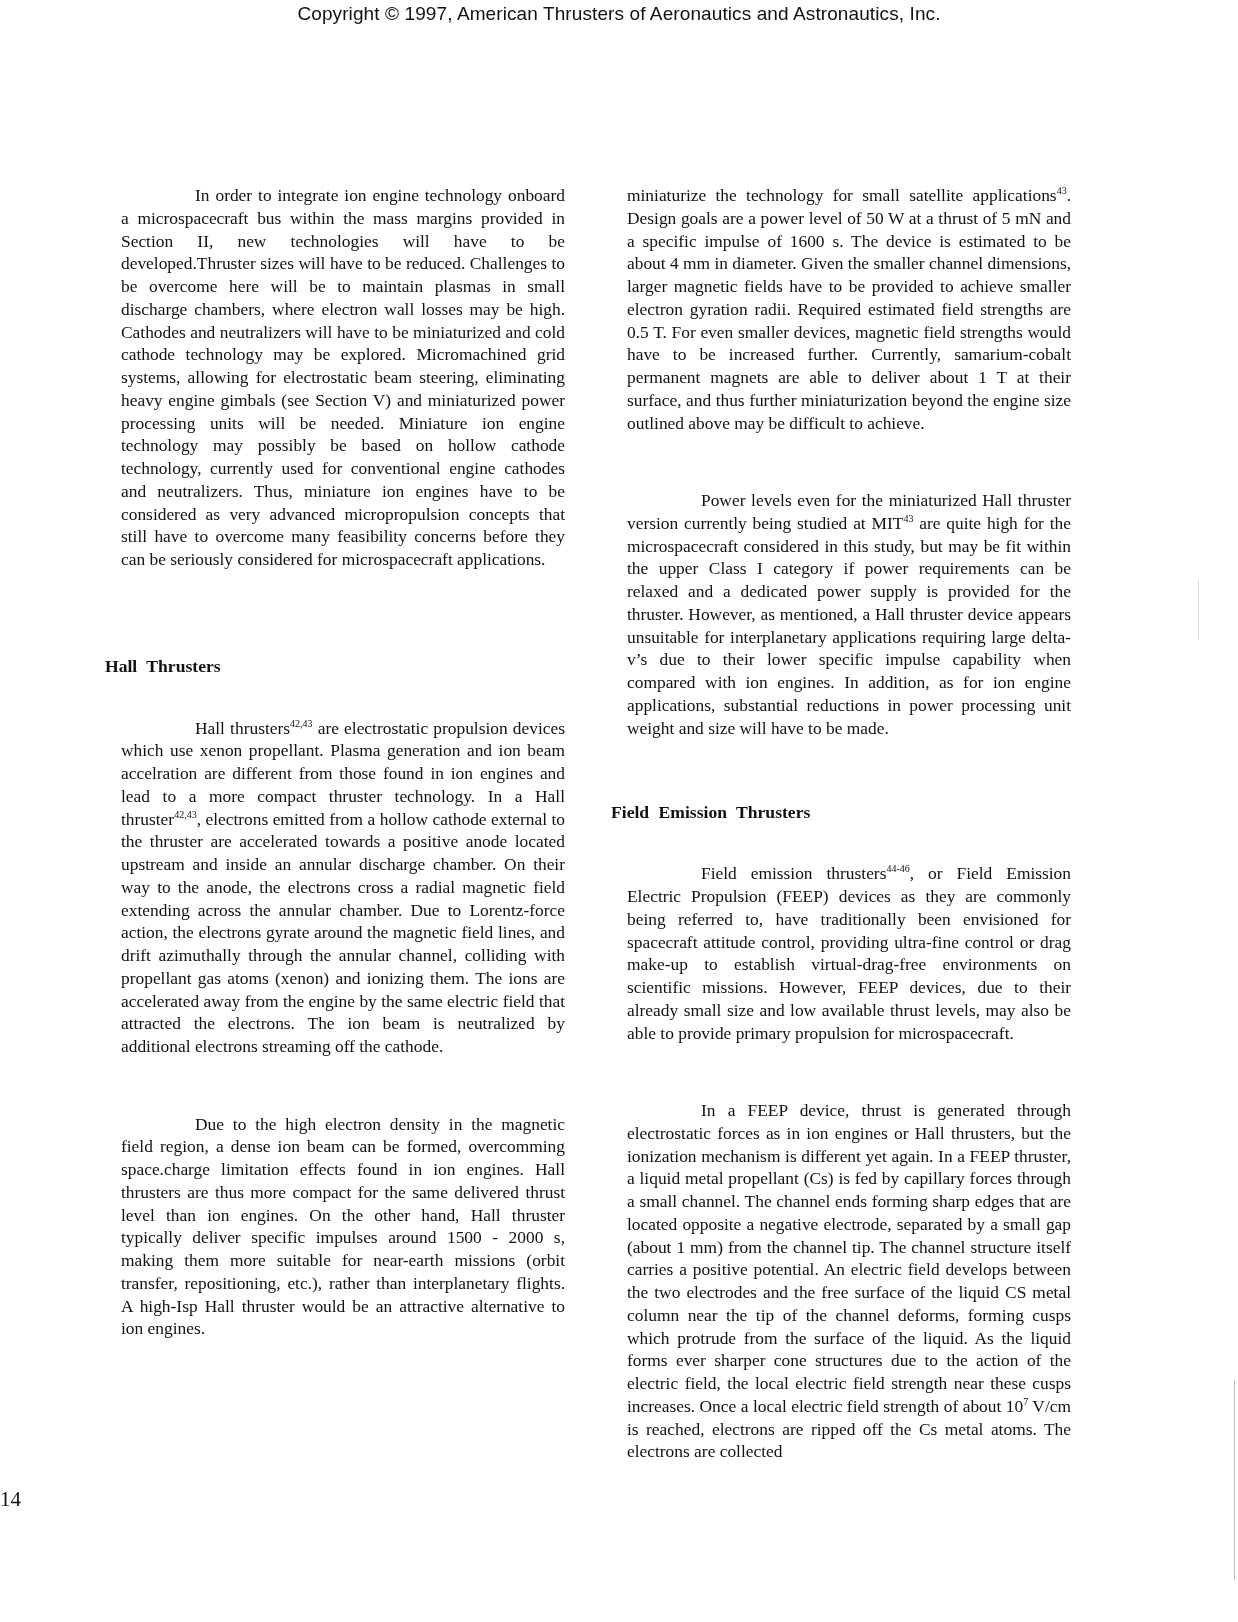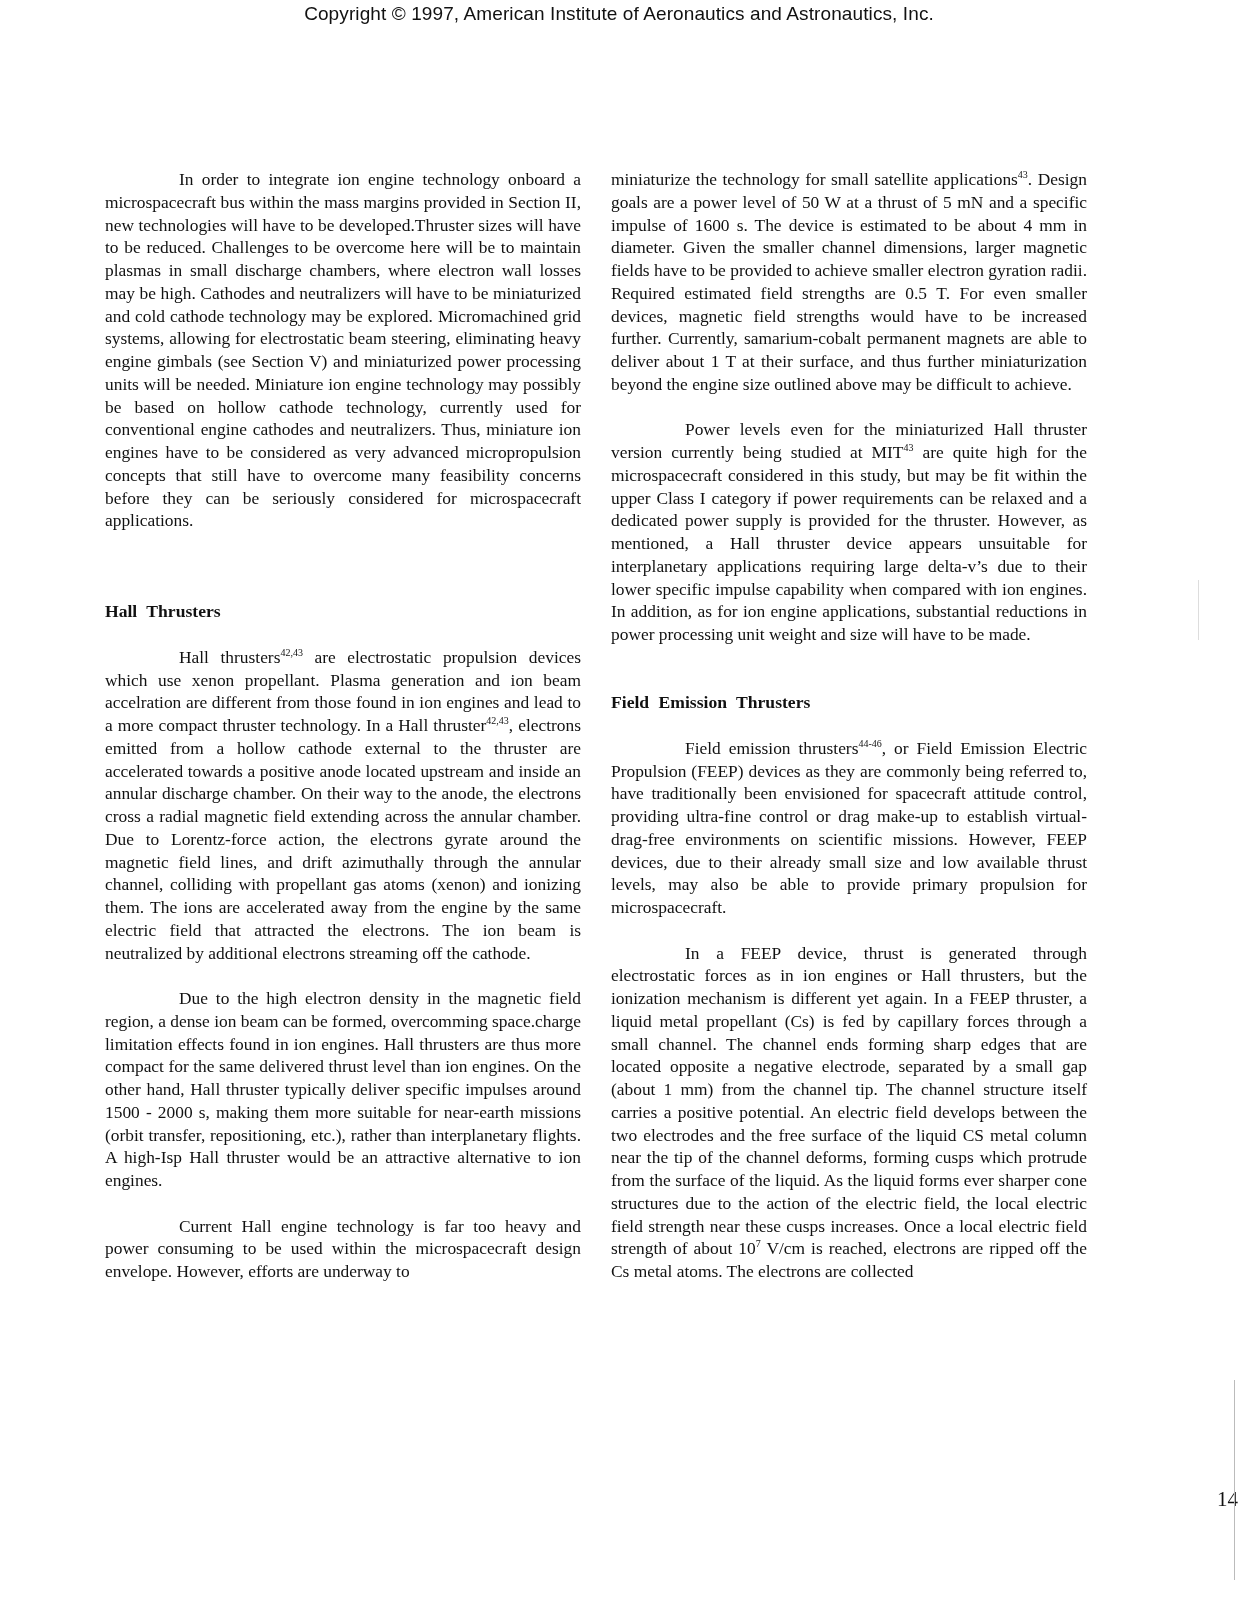--- a/index.html
+++ b/index.html
@@ -12,51 +12,50 @@
     position: absolute; top: 3px; left: 0; width: 1238px; text-align: center;
     font-family: "Liberation Sans", "DejaVu Sans", sans-serif;
     font-size: 19px; color: #111; letter-spacing: 0.1px;
   }
   .column {
     position: absolute; top: 168px; width: 476px;
     font-size: 17.4px; line-height: 22.75px; text-align: justify;
   }
   .col-left { left: 105px; }
   .col-right { left: 611px; }
-  .para { margin: 0; text-indent: 74px; hyphens: none; }
+  .para { margin: 16px; text-indent: 74px; hyphens: none; }
   .para.noindent { text-indent: 0; }
   .gap { height: 22.75px; }
   .gap2 { height: 45.5px; }
   .heading {
     margin: 0; font-weight: bold; font-size: 17.6px; word-spacing: 5px;
     line-height: 22.75px;
   }
   sup { font-size: 10px; line-height: 0; vertical-align: 7px; }
   .page-number {
-    position: absolute; top: 1487px; left: 0; width: 1238px; text-align: right;
+    position: absolute; top: 1487px; left: 0; width: 1238px; text-align: left;
     font-size: 21px;
   }
   .mark { position: absolute; background: #bbb; }
 </style>
 </head>
 <body>
 
-<div class="copyright">Copyright © 1997, American Institute of Aeronautics and Astronautics, Inc.</div>
+<div class="copyright">Copyright © 1997, American Thrusters of Aeronautics and Astronautics, Inc.</div>
 
 <div class="column col-left">
   <p class="para">In order to integrate ion engine technology onboard a microspacecraft bus within the mass margins provided in Section II, new technologies will have to be developed.Thruster sizes will have to be reduced. Challenges to be overcome here will be to maintain plasmas in small discharge chambers, where electron wall losses may be high. Cathodes and neutralizers will have to be miniaturized and cold cathode technology may be explored. Micromachined grid systems, allowing for electrostatic beam steering, eliminating heavy engine gimbals (see Section V) and miniaturized power processing units will be needed. Miniature ion engine technology may possibly be based on hollow cathode technology, currently used for conventional engine cathodes and neutralizers. Thus, miniature ion engines have to be considered as very advanced micropropulsion concepts that still have to overcome many feasibility concerns before they can be seriously considered for microspacecraft applications.</p>
   <div class="gap2"></div>
   <div class="gap"></div>
   <h3 class="heading">Hall Thrusters</h3>
   <div class="gap"></div>
   <p class="para"><span>Hall thrusters</span><sup>42,43</sup><span> are electrostatic propulsion devices which use xenon propellant. Plasma generation and ion beam accelration are different from those found in ion engines and lead to a more compact thruster technology. In a Hall thruster</span><sup>42,43</sup><span>, electrons emitted from a hollow cathode external to the thruster are accelerated towards a positive anode located upstream and inside an annular discharge chamber. On their way to the anode, the electrons cross a radial magnetic field extending across the annular chamber. Due to Lorentz-force action, the electrons gyrate around the magnetic field lines, and drift azimuthally through the annular channel, colliding with propellant gas atoms (xenon) and ionizing them. The ions are accelerated away from the engine by the same electric field that attracted the electrons. The ion beam is neutralized by additional electrons streaming off the cathode.</span></p>
   <div class="gap"></div>
   <p class="para">Due to the high electron density in the magnetic field region, a dense ion beam can be formed, overcomming space.charge limitation effects found in ion engines. Hall thrusters are thus more compact for the same delivered thrust level than ion engines. On the other hand, Hall thruster typically deliver specific impulses around 1500 - 2000 s, making them more suitable for near-earth missions (orbit transfer, repositioning, etc.), rather than interplanetary flights. A high-Isp Hall thruster would be an attractive alternative to ion engines.</p>
   <div class="gap"></div>
-  <p class="para">Current Hall engine technology is far too heavy and power consuming to be used within the microspacecraft design envelope. However, efforts are underway to</p>
 </div>
 
 <div class="column col-right">
   <p class="para noindent"><span>miniaturize the technology for small satellite applications</span><sup>43</sup><span>. Design goals are a power level of 50 W at a thrust of 5 mN and a specific impulse of 1600 s. The device is estimated to be about 4 mm in diameter. Given the smaller channel dimensions, larger magnetic fields have to be provided to achieve smaller electron gyration radii. Required estimated field strengths are 0.5 T. For even smaller devices, magnetic field strengths would have to be increased further. Currently, samarium-cobalt permanent magnets are able to deliver about 1 T at their surface, and thus further miniaturization beyond the engine size outlined above may be difficult to achieve.</span></p>
   <div class="gap"></div>
   <p class="para"><span>Power levels even for the miniaturized Hall thruster version currently being studied at MIT</span><sup>43</sup><span> are quite high for the microspacecraft considered in this study, but may be fit within the upper Class I category if power requirements can be relaxed and a dedicated power supply is provided for the thruster. However, as mentioned, a Hall thruster device appears unsuitable for interplanetary applications requiring large delta-v’s due to their lower specific impulse capability when compared with ion engines. In addition, as for ion engine applications, substantial reductions in power processing unit weight and size will have to be made.</span></p>
   <div class="gap2"></div>
   <h3 class="heading">Field Emission Thrusters</h3>
   <div class="gap"></div>
   <p class="para"><span>Field emission thrusters</span><sup>44-46</sup><span>, or Field Emission Electric Propulsion (FEEP) devices as they are commonly being referred to, have traditionally been envisioned for spacecraft attitude control, providing ultra-fine control or drag make-up to establish virtual-drag-free environments on scientific missions. However, FEEP devices, due to their already small size and low available thrust levels, may also be able to provide primary propulsion for microspacecraft.</span></p>

